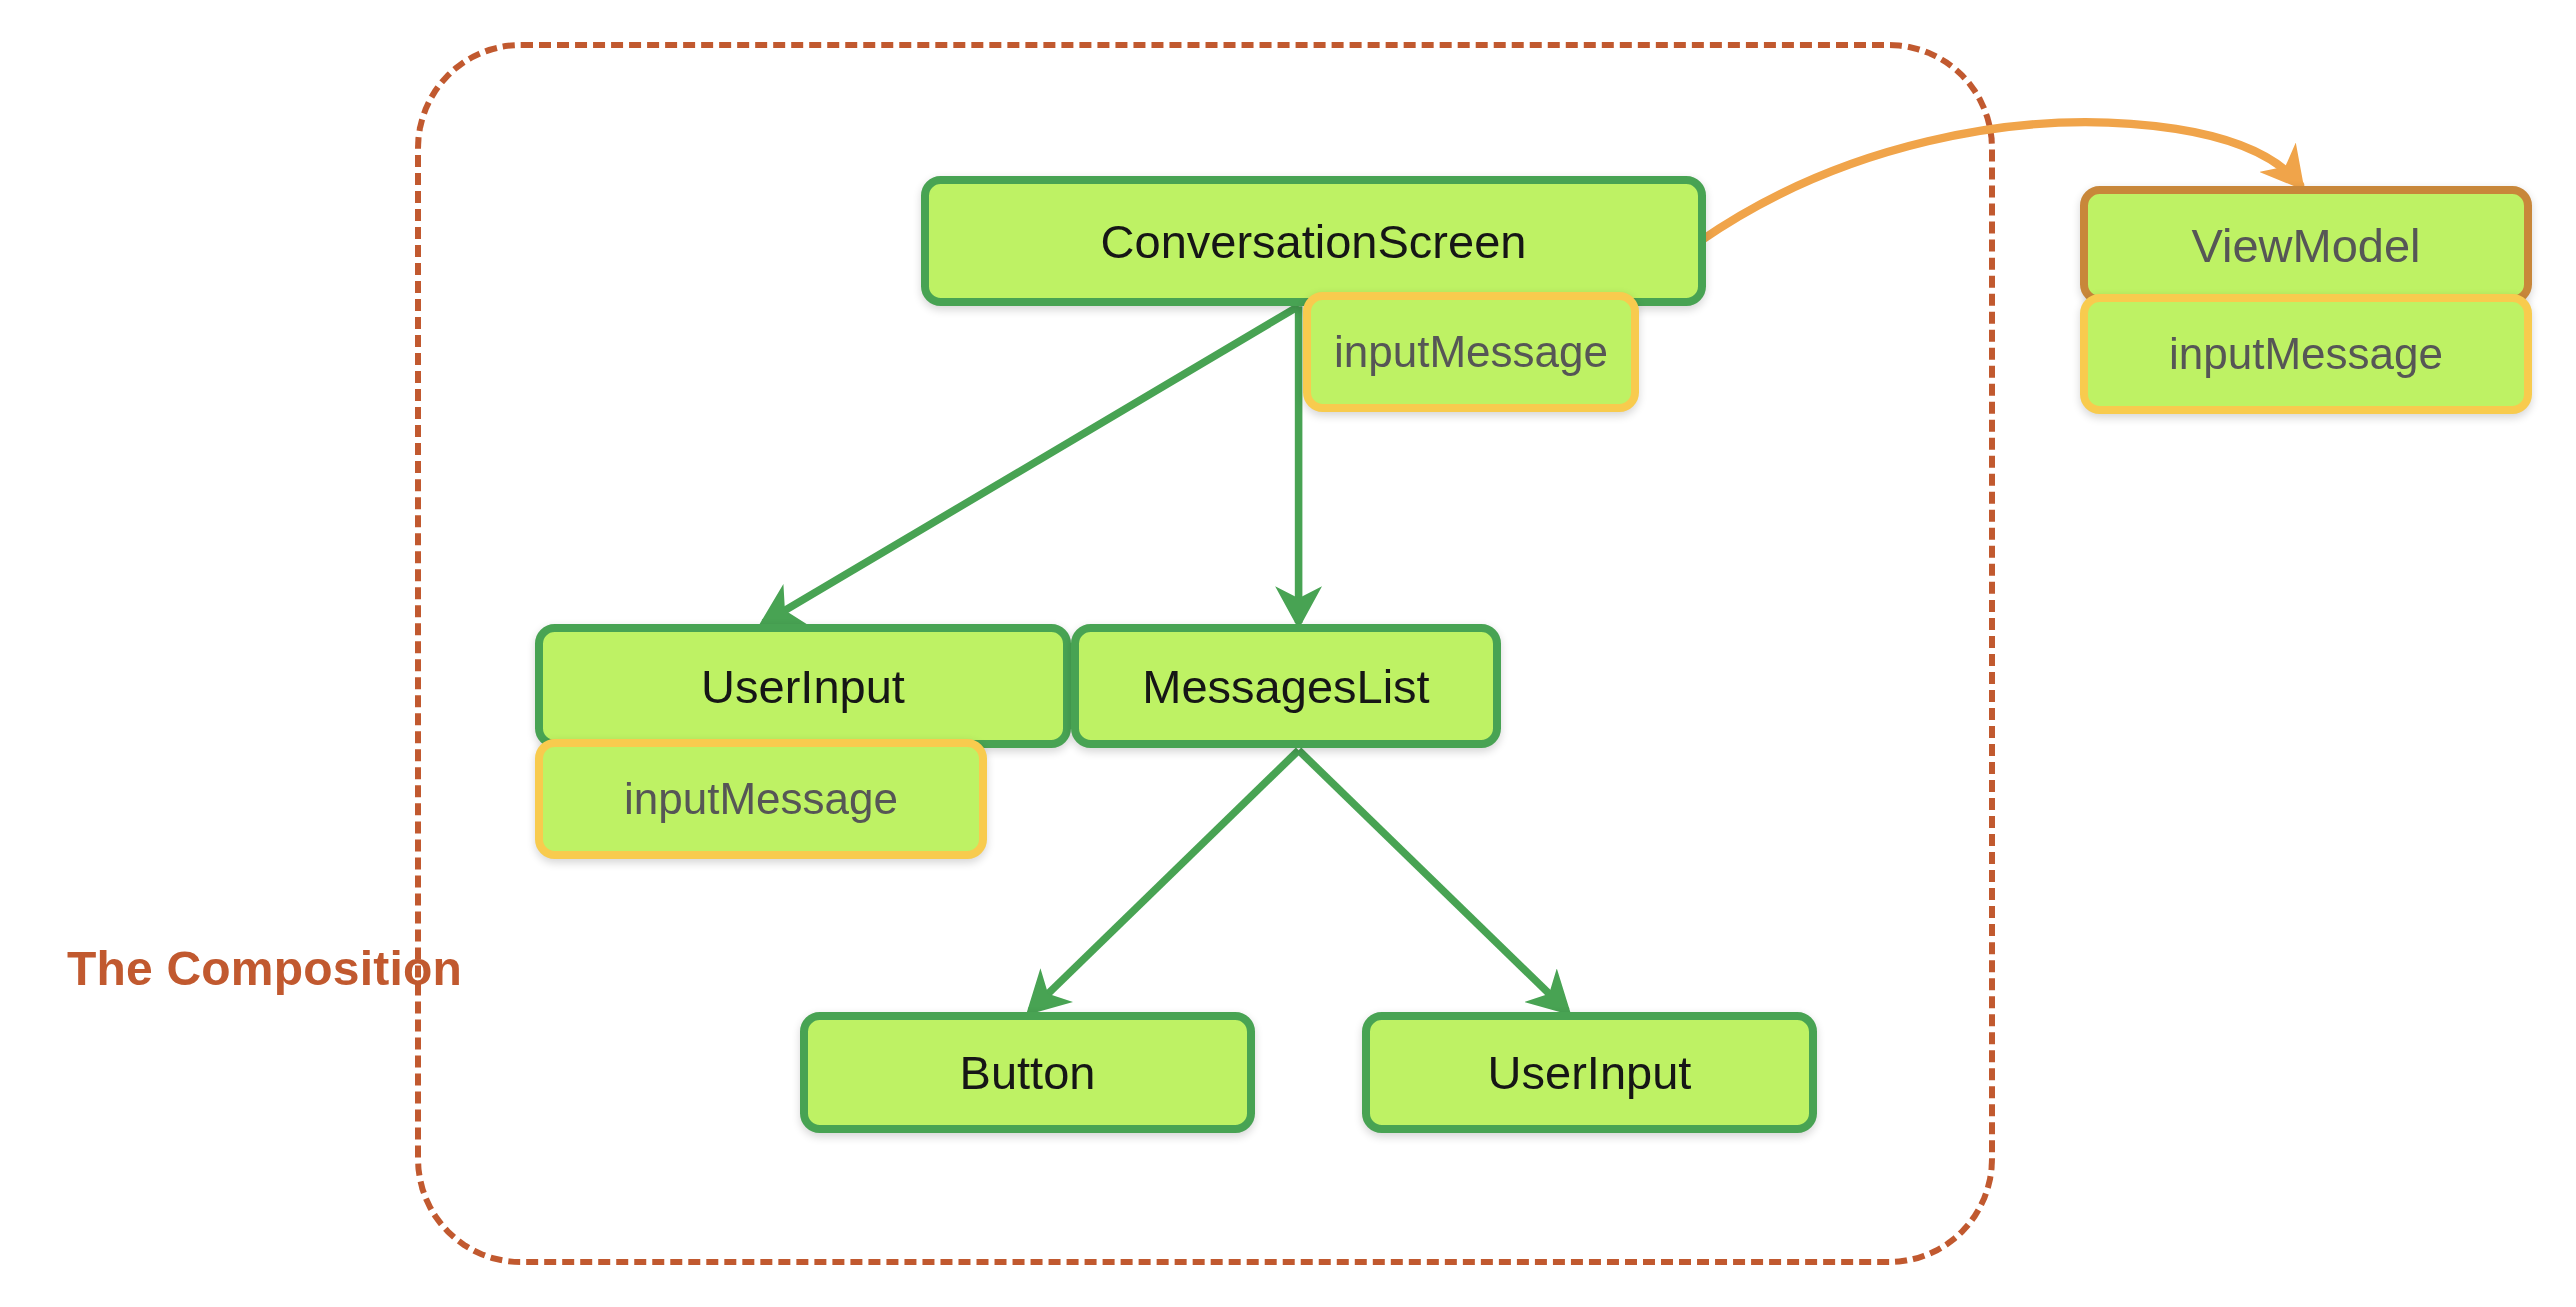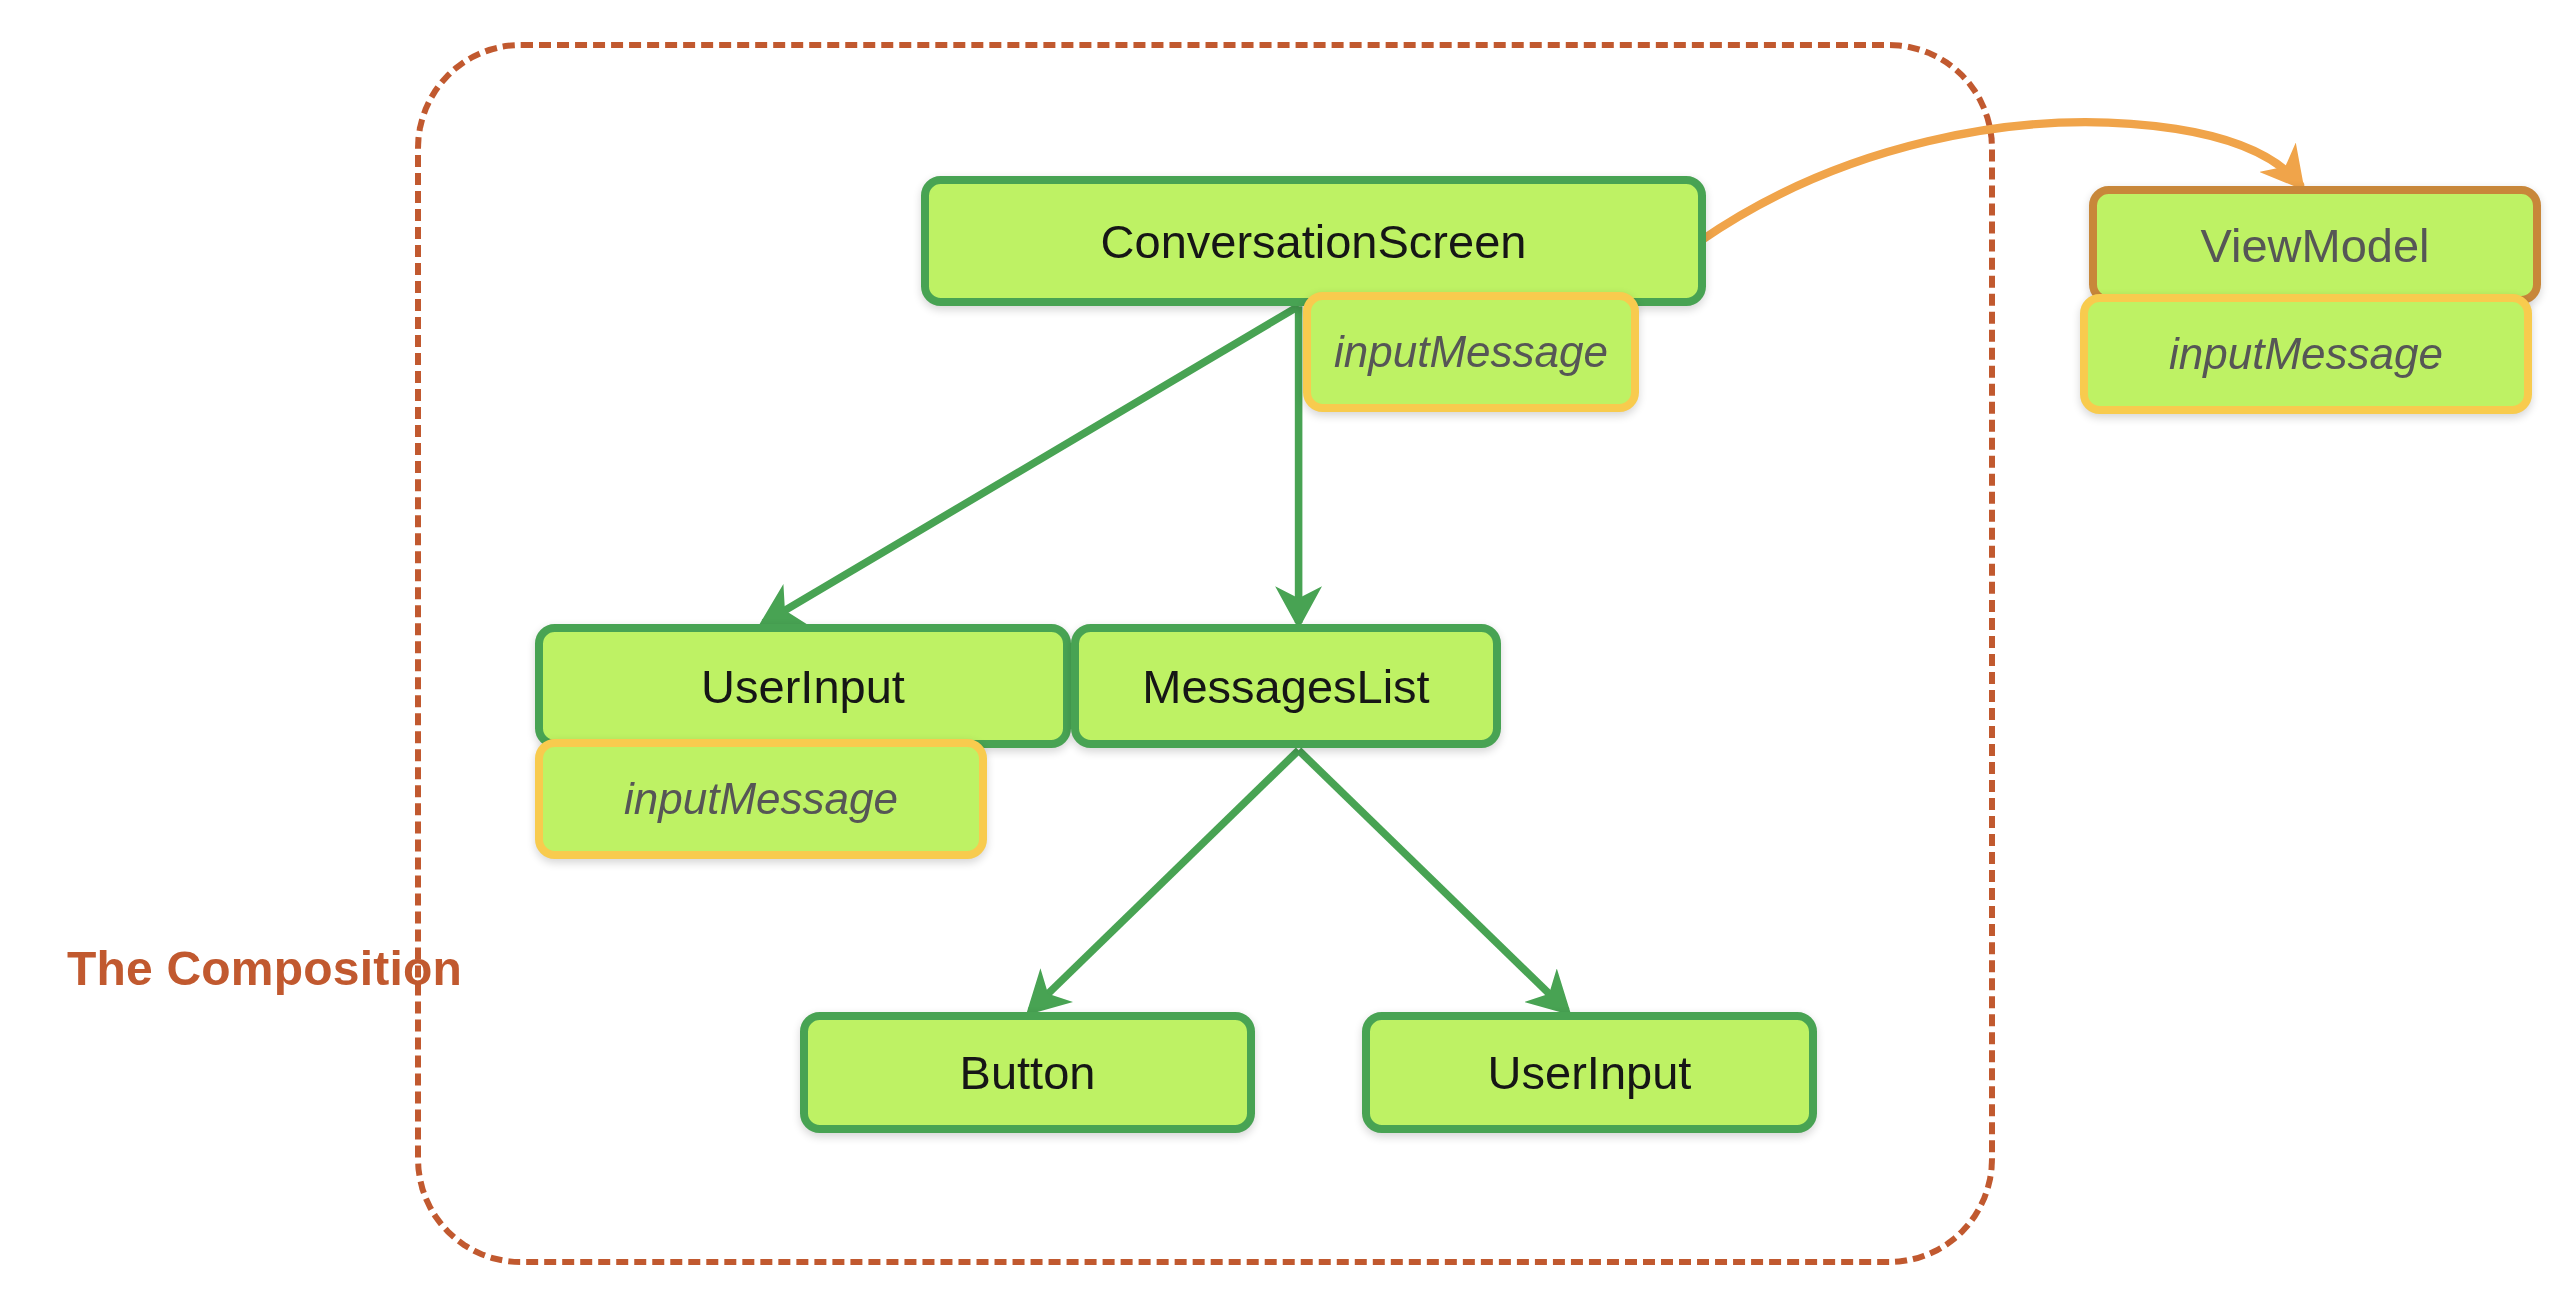--- a/index.html
+++ b/index.html
@@ -73,40 +73,39 @@
     border: 8.3px solid #48A353;
     color: #161616;
   }
   .node.composable .label {
     font-size: 47px;
     color: #161616;
   }
 
   .node.state {
     border: 8.3px solid #F8CB4E;
-    font-style: italic;
   }
   .node.state .label {
     font-size: 44px;
     color: #565656;
   }
 
   .node.viewmodel {
     border: 8.3px solid #C8873A;
   }
   .node.viewmodel .label {
     font-size: 47px;
     color: #565656;
   }
 
   
   #node-conversationscreen { left: 921px; top: 176px;  width: 785px; height: 130px; }
   #state-conversationscreen { left: 1303px; top: 292px;  width: 336px;  height: 120px; z-index: 6; }
 
-  #node-viewmodel        { left: 2080px; top: 186px;  width: 452px;  height: 118px; margin-left: 9px; }
+  #node-viewmodel        { left: 2080px; top: 186px;  width: 452px;  height: 118px; }
   #state-viewmodel       { left: 2080px; top: 294px;  width: 452px;  height: 120px; z-index: 6; }
 
   #node-userinput        { left: 535px;  top: 624px;  width: 536px;  height: 124px; }
   #state-userinput       { left: 535px;  top: 739px;  width: 452px;  height: 120px; z-index: 6; }
 
   #node-messageslist     { left: 1071px; top: 624px;  width: 430px;  height: 124px; }
 
   #node-button           { left: 800px; top: 1012px; width: 455px;  height: 121px; }
   #node-lazycolumn       { left: 1362px; top: 1012px; width: 455px;  height: 121px; }
 </style>

